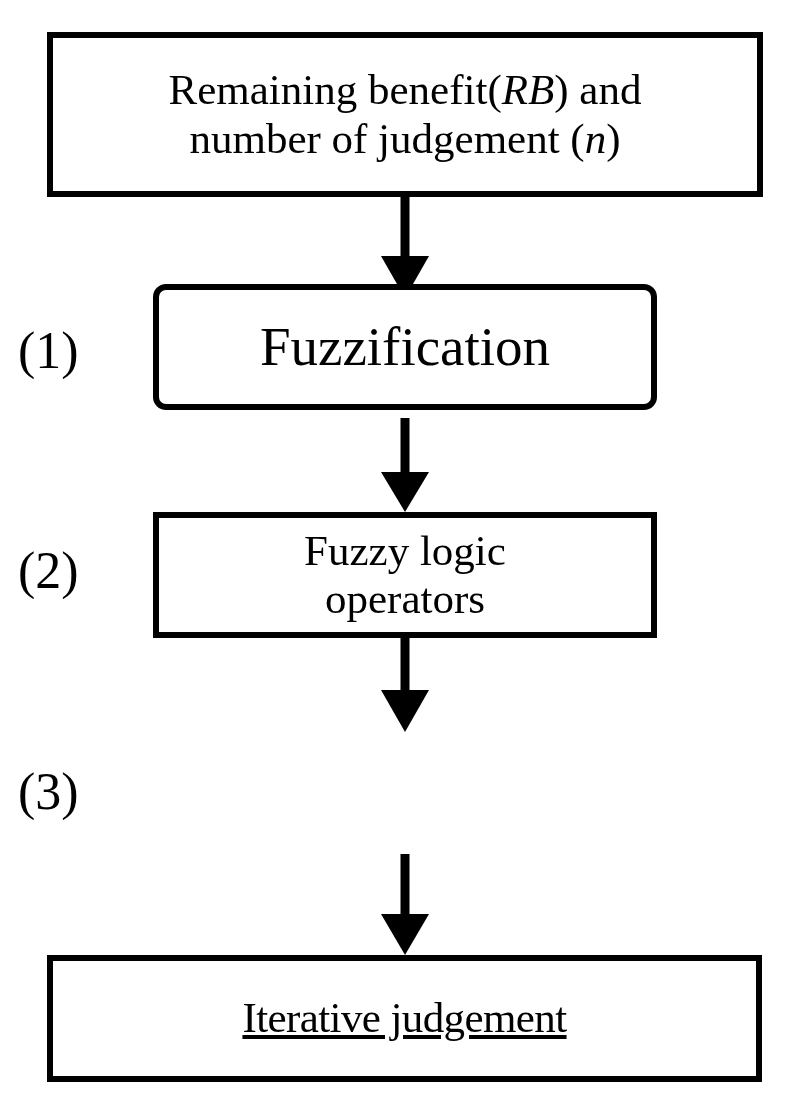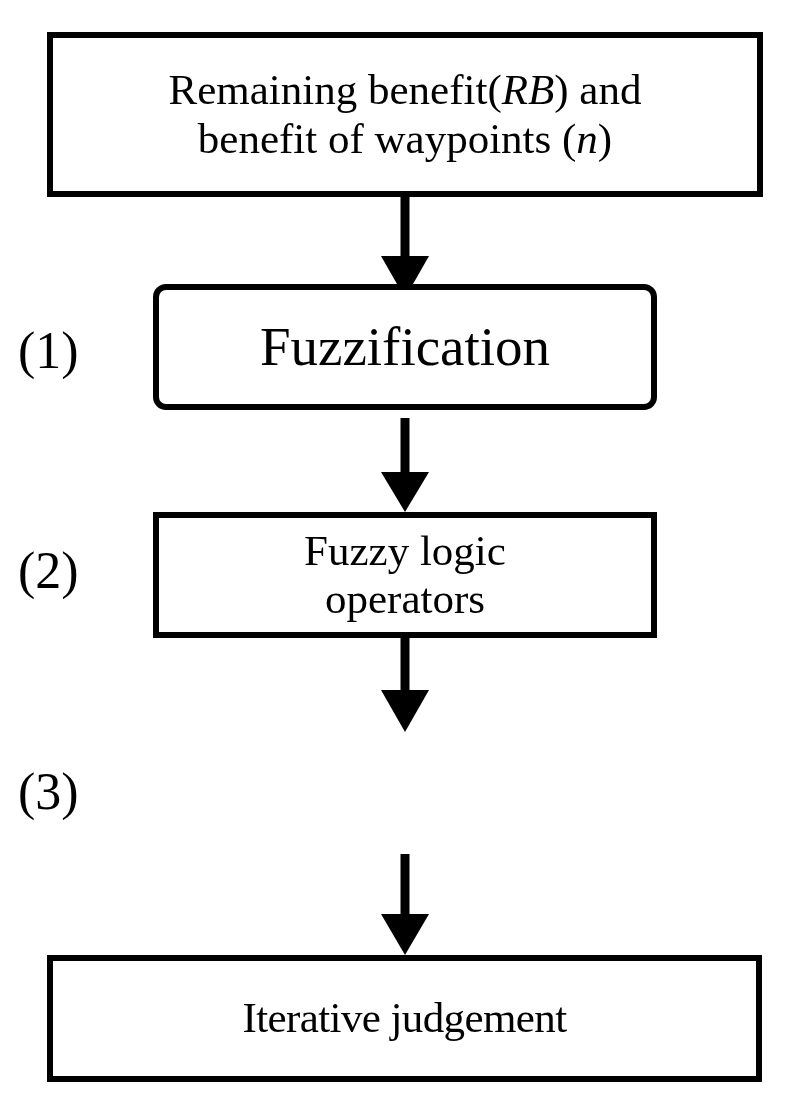--- a/index.html
+++ b/index.html
@@ -34,21 +34,21 @@
     padding: 0 10px;
   }
 
   
   #node-input      { left: 47px;  top: 32px;   width: 716px; height: 165px; font-size: 43px; }
   #node-fuzzify    { left: 153px; top: 284px;  width: 504px; height: 126px; font-size: 55px; border-radius: 13px; }
   #node-operators  { left: 153px; top: 512px;  width: 504px; height: 126px; font-size: 43px; justify-content: center; }
   #node-defuzzify  { left: 153px; top: 732px;  width: 504px; height: 126px; font-size: 43px; }
   #node-judgement  { left: 47px;  top: 955px;  width: 715px; height: 127px; font-size: 43px; }
 
-  #node-judgement .label { letter-spacing: -0.6px; }
+  #node-judgement .label { letter-spacing: -0.6px; text-decoration: underline; }
 
   .ital { font-style: italic; }
 
   
   .step-label {
     position: absolute;
     color: #000000;
     font-size: 52px;
     line-height: 1;
     font-family: "Liberation Serif", "DejaVu Serif", serif;
@@ -67,21 +67,21 @@
   #arrow-2 { left: 376px; top: 418px; }
   #arrow-3 { left: 376px; top: 634px; }
   #arrow-4 { left: 376px; top: 854px; }
 </style>
 </head>
 <body>
 
 <div id="canvas">
 
   <div class="node" id="node-input">
-    <span class="label"><span>Remaining benefit(</span><span class="ital">RB</span><span>) and</span><br><span>benefit of waypoints (</span><span class="ital">n</span><span>)</span></span>
+    <span class="label"><span>Remaining benefit(</span><span class="ital">RB</span><span>) and</span><br><span>number of judgement (</span><span class="ital">n</span><span>)</span></span>
   </div>
 
   <div class="arrow" id="arrow-1">
     <svg width="58" height="107" viewBox="0 0 58 107" xmlns="http://www.w3.org/2000/svg">
       <rect x="24.5" y="0" width="9" height="72" fill="#000000"></rect>
       <polygon points="5,63 53,63 29,105" fill="#000000"></polygon>
     </svg>
   </div>
 
   <div class="step-label" id="step-1">(1)</div>

